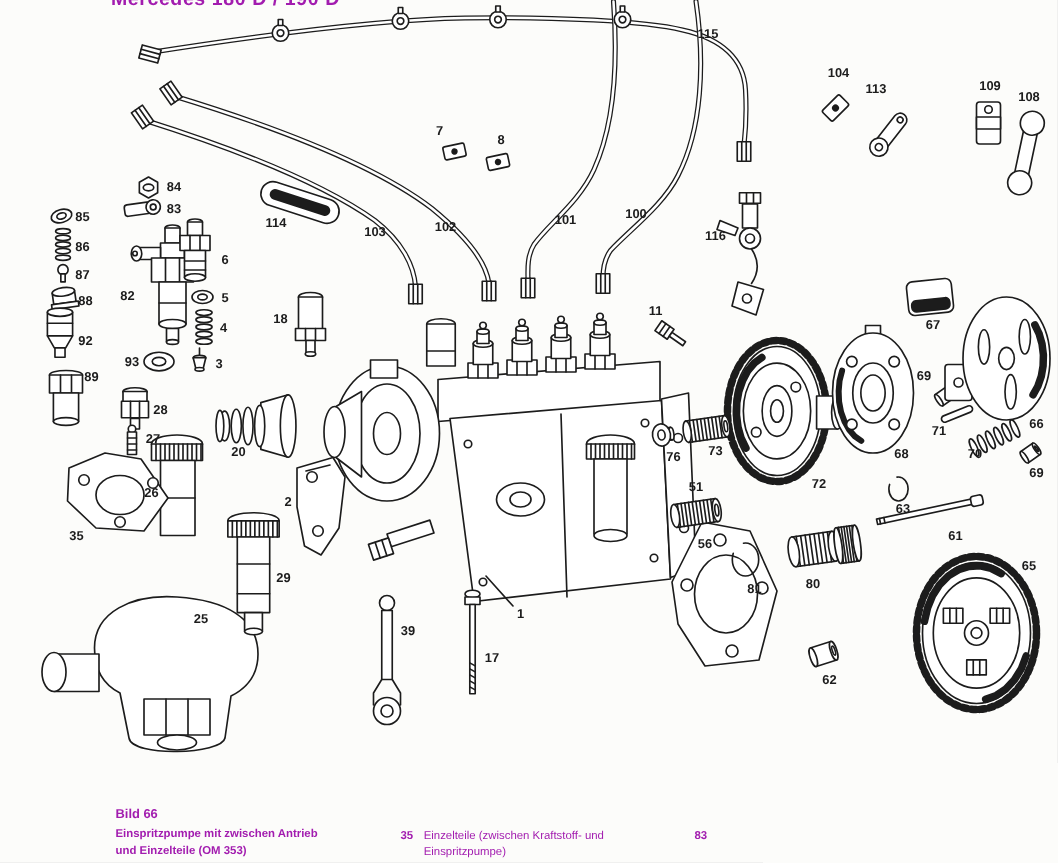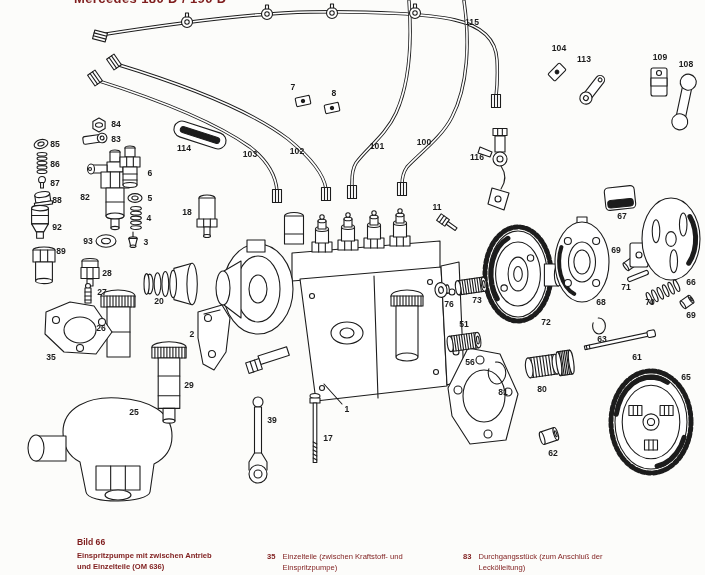--- a/index.html
+++ b/index.html
@@ -1,17 +1,17 @@
 <!DOCTYPE html>
 <html><head>
 <meta charset="utf-8">
 <style>
   html,body{margin:0;padding:0;background:#e8e8e6;}
   .page{position:relative;width:705px;height:575px;background:#fcfcfa;overflow:hidden;
-        font-family:"Liberation Sans",sans-serif;color:#7f1d1d;}
+        font-family:"Liberation Sans",sans-serif;color:#a21caf;}
   .title-clip{position:absolute;left:74px;top:0;width:260px;height:6px;overflow:hidden;}
   .title-clip span{display:block;transform:translateY(-9px);font-weight:700;font-size:13px;letter-spacing:.4px;}
   .diagram-wrap{position:absolute;left:0;top:0;width:705px;height:532px;}
   .caption{position:absolute;left:0;top:533px;width:650px;height:42px;font-size:7.6px;line-height:1.45;}
   .cap-block{position:absolute;left:77px;top:3px;font-weight:700;}
   .cap-fig{font-size:8.6px;margin-bottom:2px;}
   .legend-item{position:absolute;top:18px;display:flex;gap:7px;font-weight:500;}
   .legend-num{font-weight:700;}
   .li-35{left:267px;}
   .li-83{left:463px;}
@@ -666,30 +666,26 @@
             <text x="691" y="285" text-anchor="middle">66</text>
           </g>
         </g>
       </svg>
   </div>
 
   <div class="caption">
     <div class="cap-block">
       <div class="cap-fig">Bild 66</div>
       <div>Einspritzpumpe mit zwischen Antrieb</div>
-      <div>und Einzelteile (OM 636)</div>
+      <div>und Einzelteile (OM 353)</div>
     </div>
     <div class="legend-item li-35">
       <span class="legend-num">35</span>
       <span class="legend-text">
         <span>Einzelteile (zwischen Kraftstoff- und</span><br>
         <span>Einspritzpumpe)</span>
       </span>
     </div>
     <div class="legend-item li-83">
       <span class="legend-num">83</span>
-      <span class="legend-text">
-        <span>Durchgangsstück (zum Anschluß der</span><br>
-        <span>Leckölleitung)</span>
-      </span>
     </div>
   </div>
 </div>
 
 </body></html>

